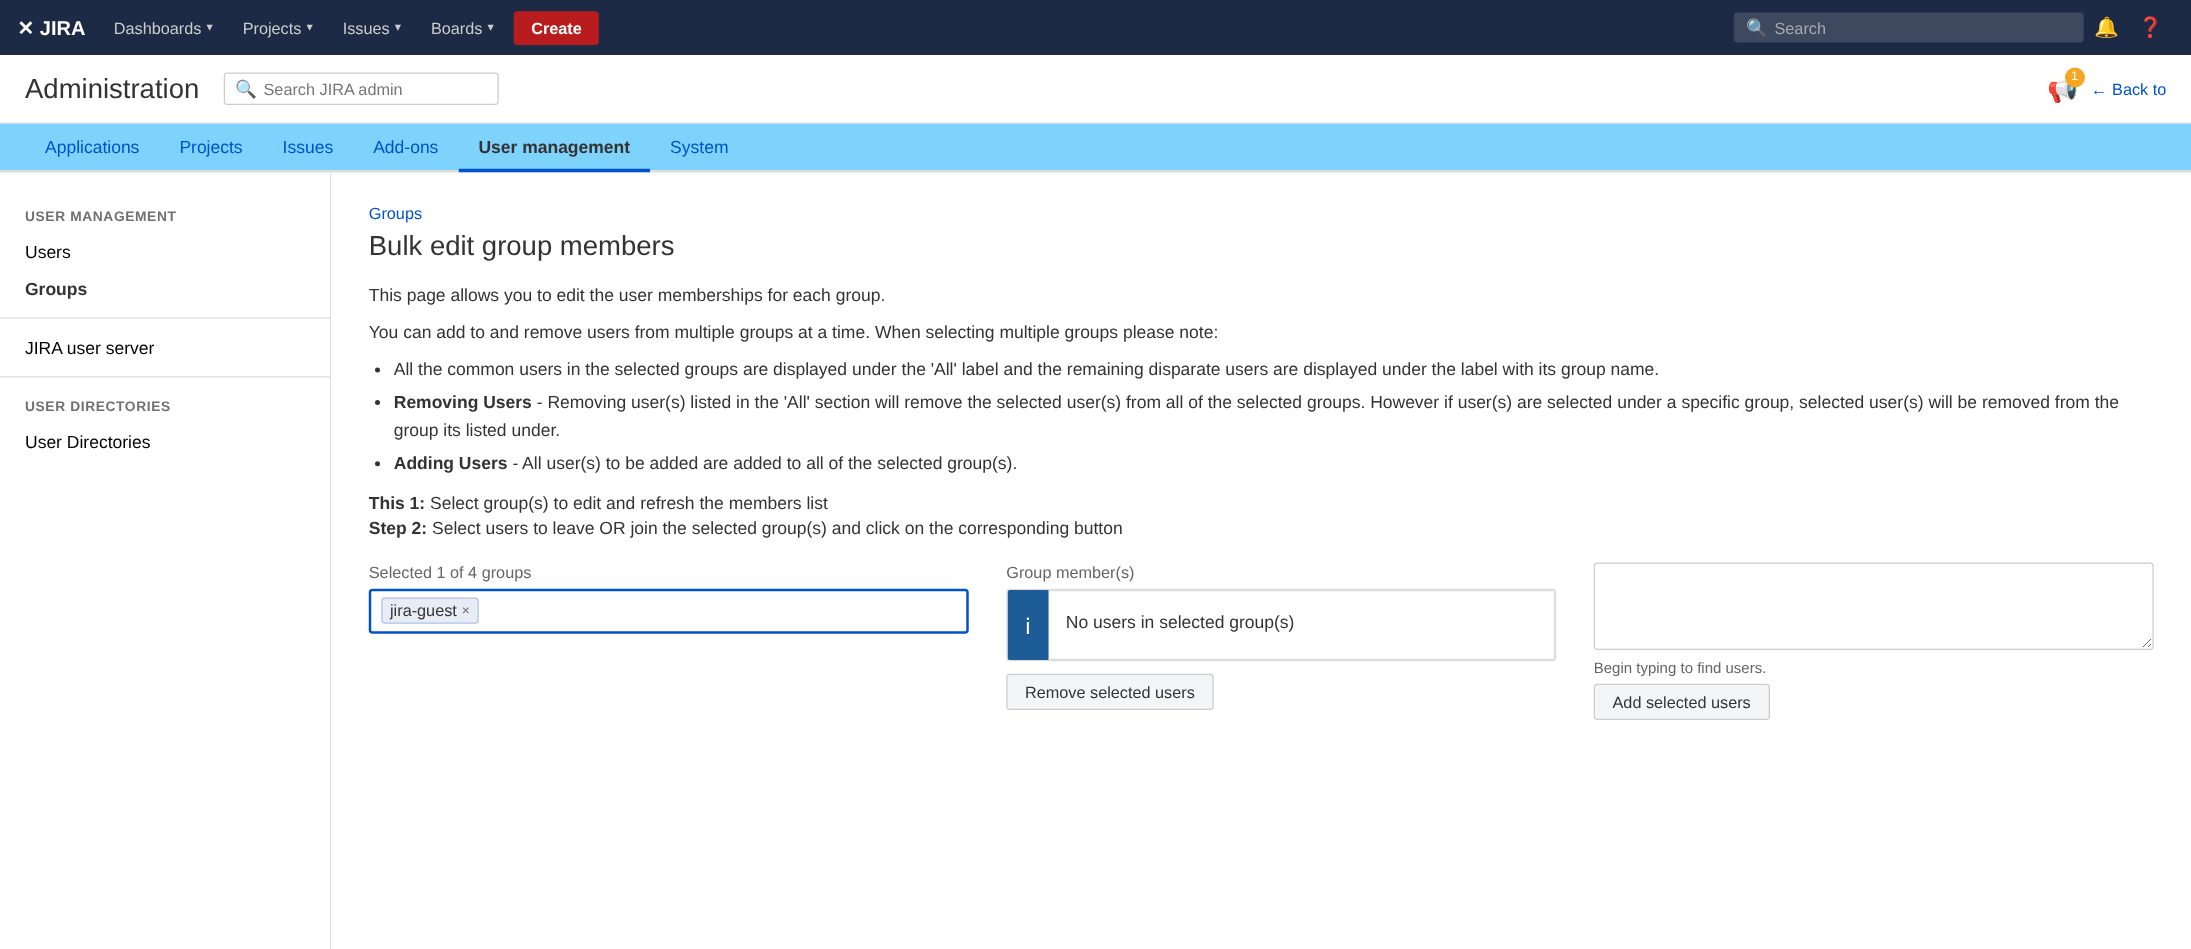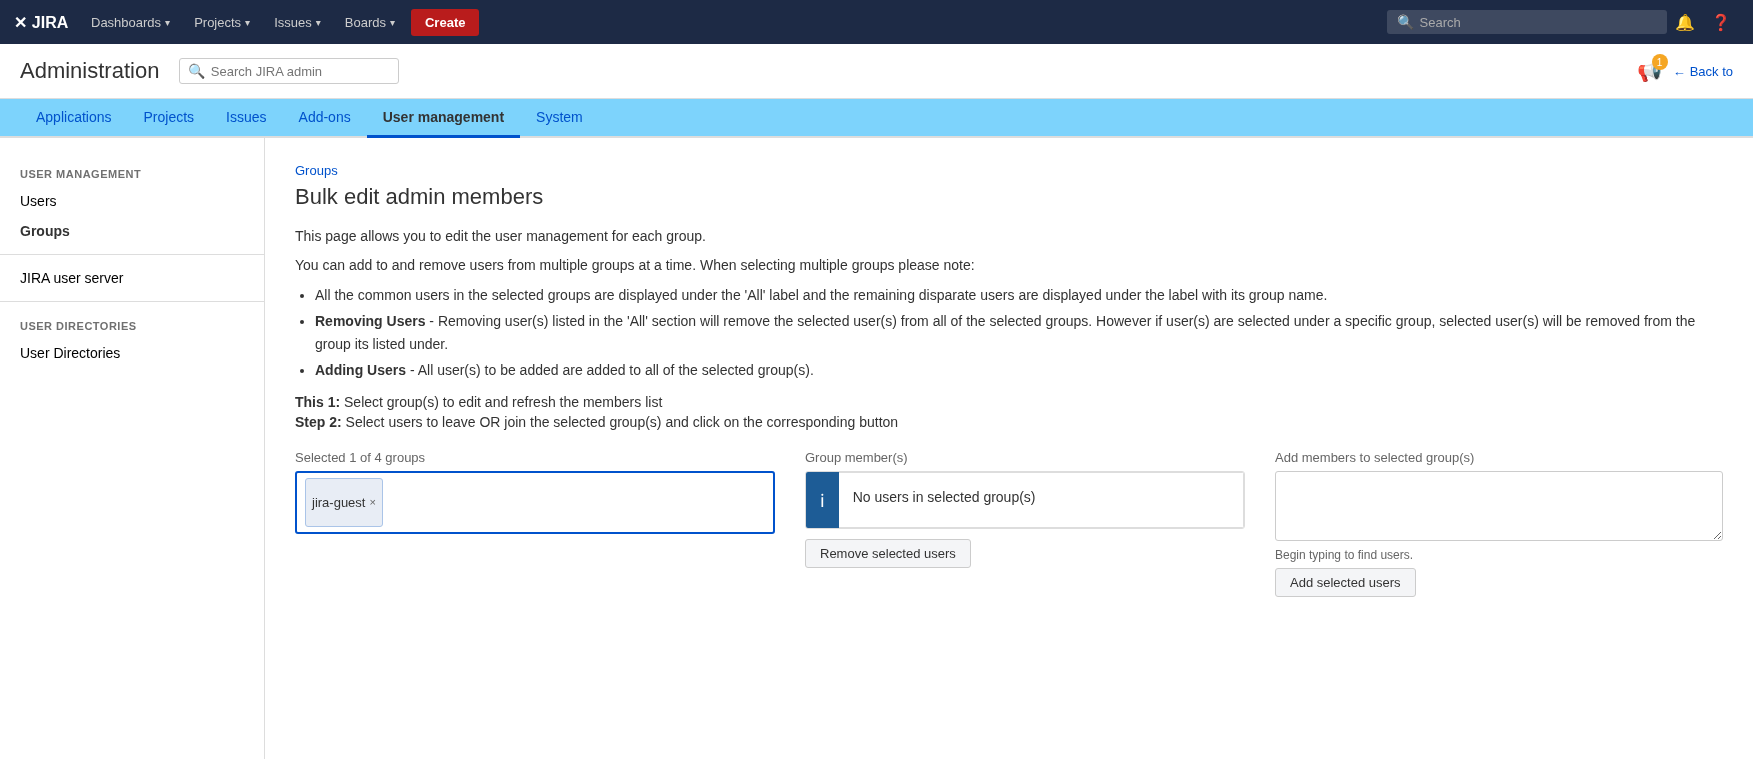--- a/index.html
+++ b/index.html
@@ -267,21 +267,21 @@
       align-items: center;
       flex-wrap: wrap;
       gap: 4px;
       min-height: 36px;
       background: #fff;
     }
     .tag {
       background: #e8edf5;
       border: 1px solid #aac4e8;
       border-radius: 3px;
-      padding: 16px 6px;
+      padding: 2px 6px;
       font-size: 13px;
       display: flex;
       align-items: center;
       gap: 4px;
       color: #333;
     }
     .tag .remove-tag {
       cursor: pointer;
       color: #666;
       font-size: 11px;
@@ -438,23 +438,23 @@
     <div class="sidebar-item active">Groups</div>
     <hr class="sidebar-divider">
     <div class="sidebar-item">JIRA user server</div>
     <hr class="sidebar-divider">
     <div class="sidebar-section-title">USER DIRECTORIES</div>
     <div class="sidebar-item">User Directories</div>
   </aside>
 
   <main class="content">
     <a class="breadcrumb-link">Groups</a>
-    <h2 class="page-title">Bulk edit admin members</h2>
-
-    <p class="description">This page allows you to edit the user management for each group.</p>
+    <h2 class="page-title">Bulk edit group members</h2>
+
+    <p class="description">This page allows you to edit the user memberships for each group.</p>
     <p class="description">You can add to and remove users from multiple groups at a time. When selecting multiple groups please note:</p>
 
     <ul class="bullet-list">
       <li>All the common users in the selected groups are displayed under the 'All' label and the remaining disparate users are displayed under the label with its group name.</li>
       <li>
         <strong>Removing Users</strong> - Removing user(s) listed in the 'All' section will remove the selected user(s) from all of the selected groups. However if user(s) are selected under a specific group, selected user(s) will be removed from the group its listed under.
       </li>
       <li>
         <strong>Adding Users</strong> - All user(s) to be added are added to all of the selected group(s).
       </li>
@@ -488,21 +488,20 @@
         <div class="members-container">
           <div class="members-info-row">
             <div class="info-box-icon">ℹ</div>
             <div class="info-box-text">No users in selected group(s)</div>
           </div>
         </div>
         <button class="remove-btn">Remove selected users</button>
       </div>
 
       <div class="form-col-right">
-        <div class="add-members-label">Add members to selected group(s)</div>
         <textarea class="add-members-textarea" style=""></textarea>
         <div class="add-members-hint">Begin typing to find users.</div>
         <button class="add-selected-btn">Add selected users</button>
       </div>
 
     </div>
   </main>
 </div>
 
 </body></html>

